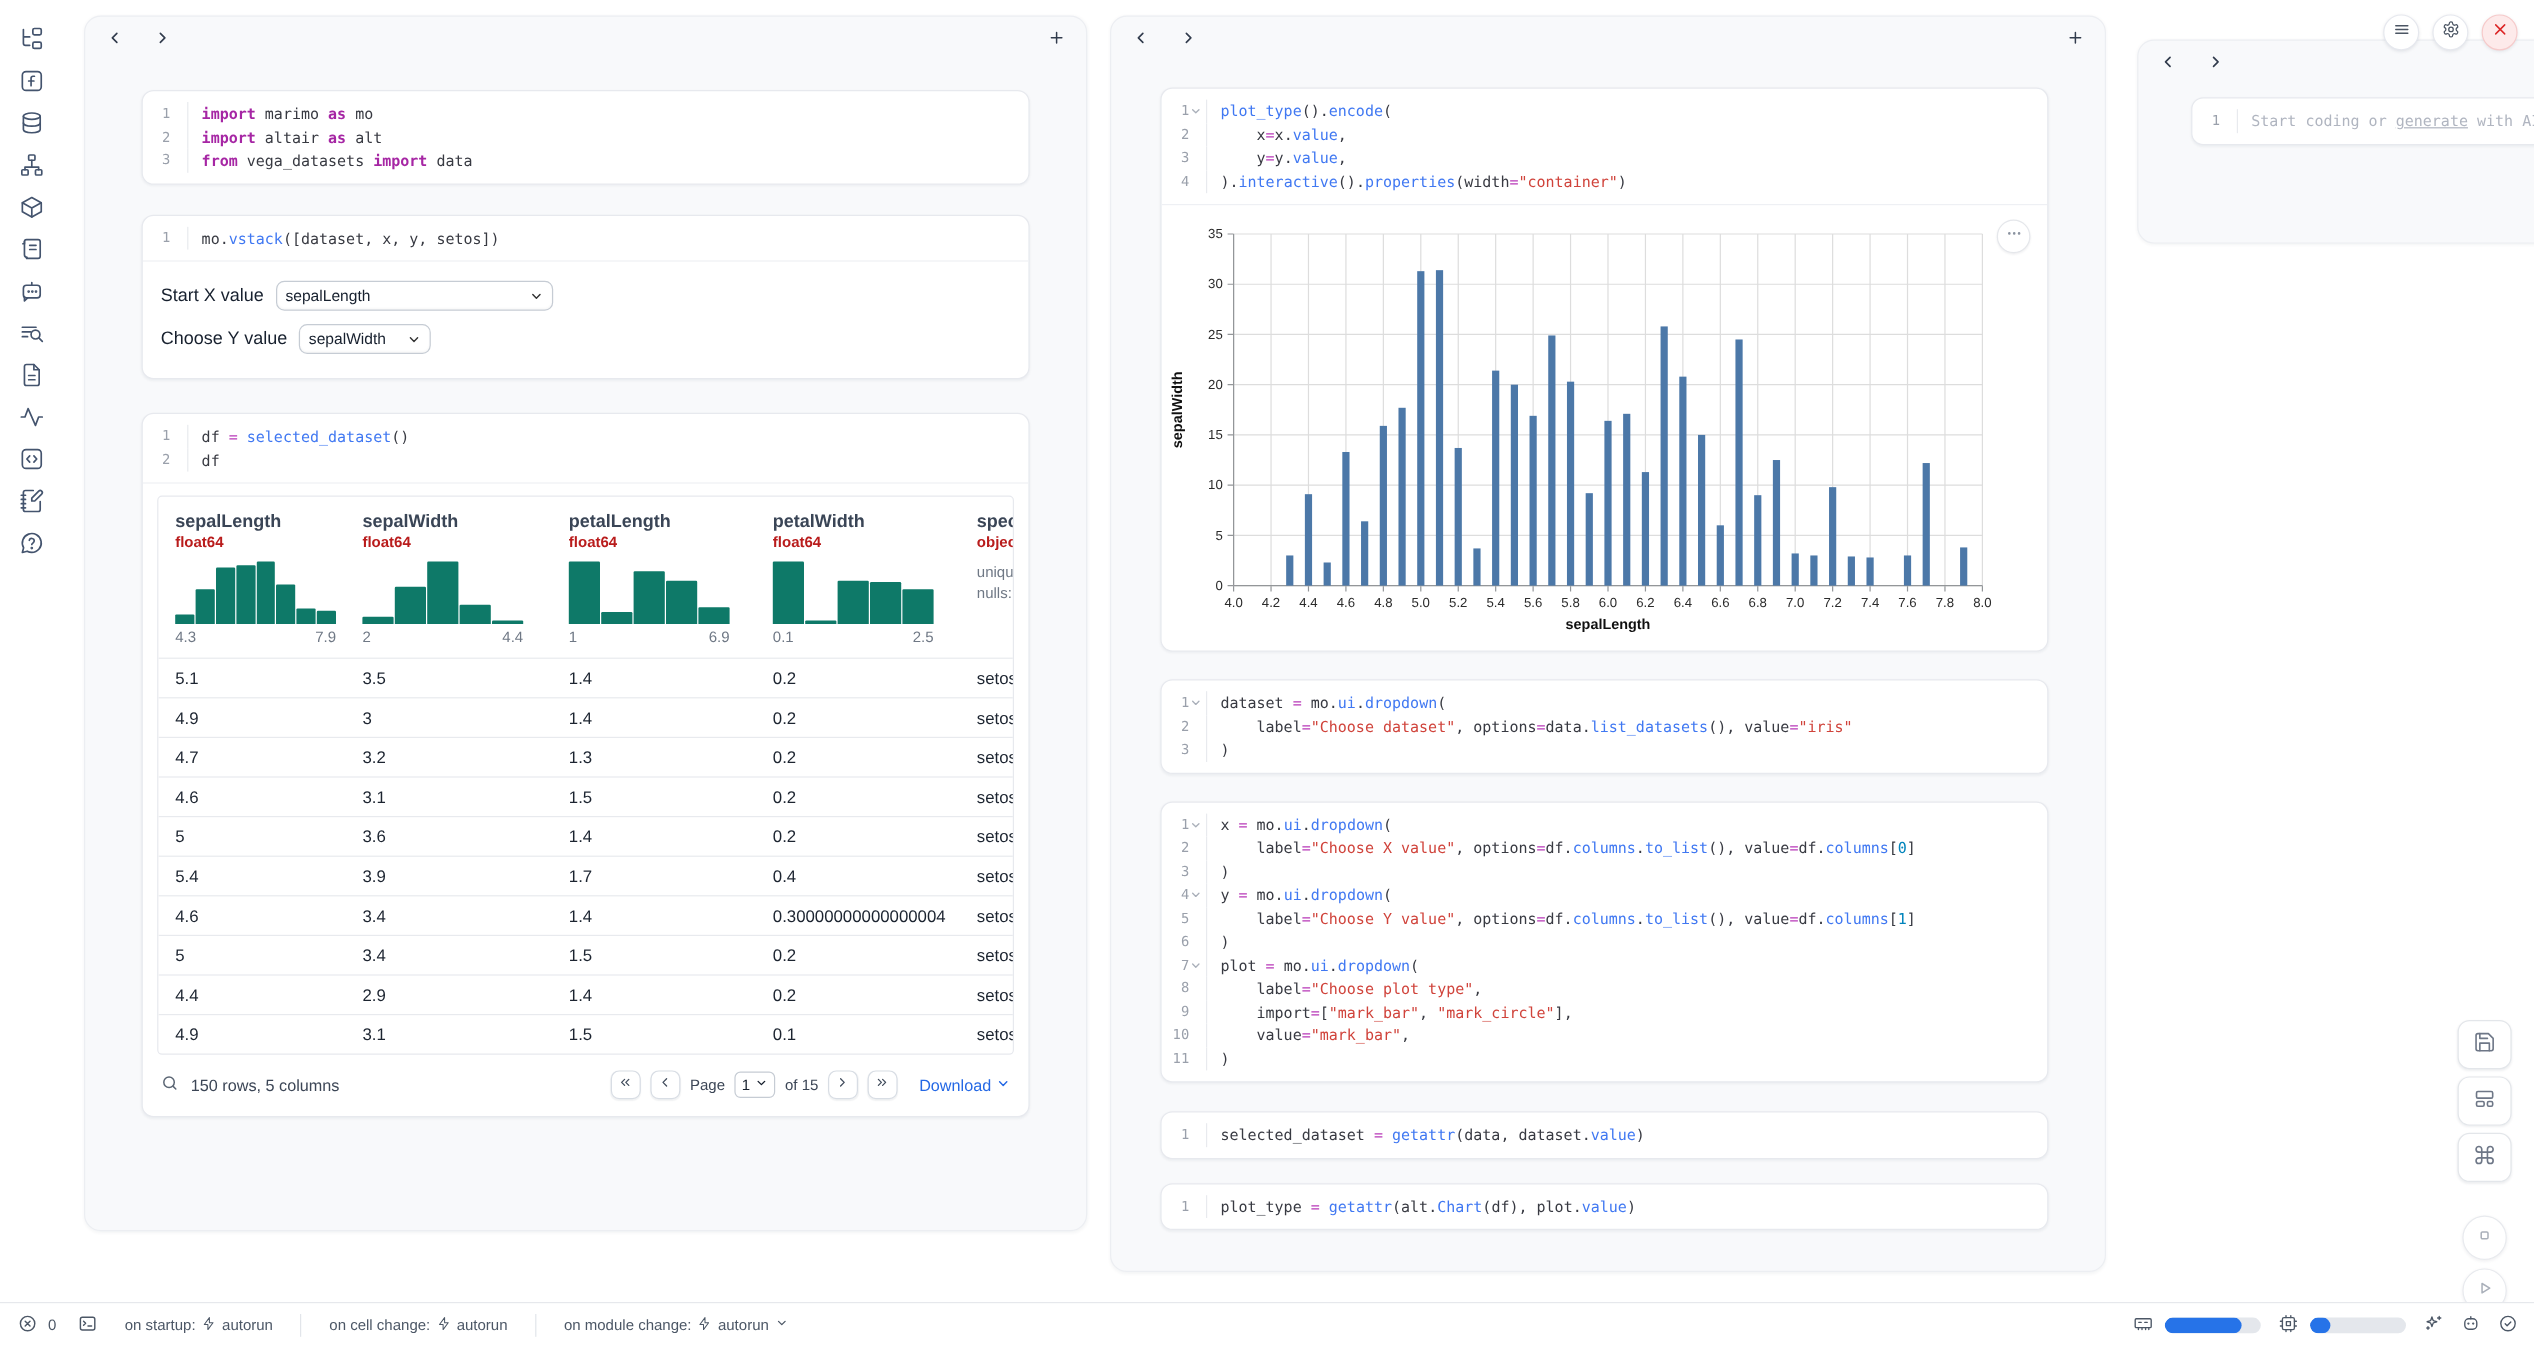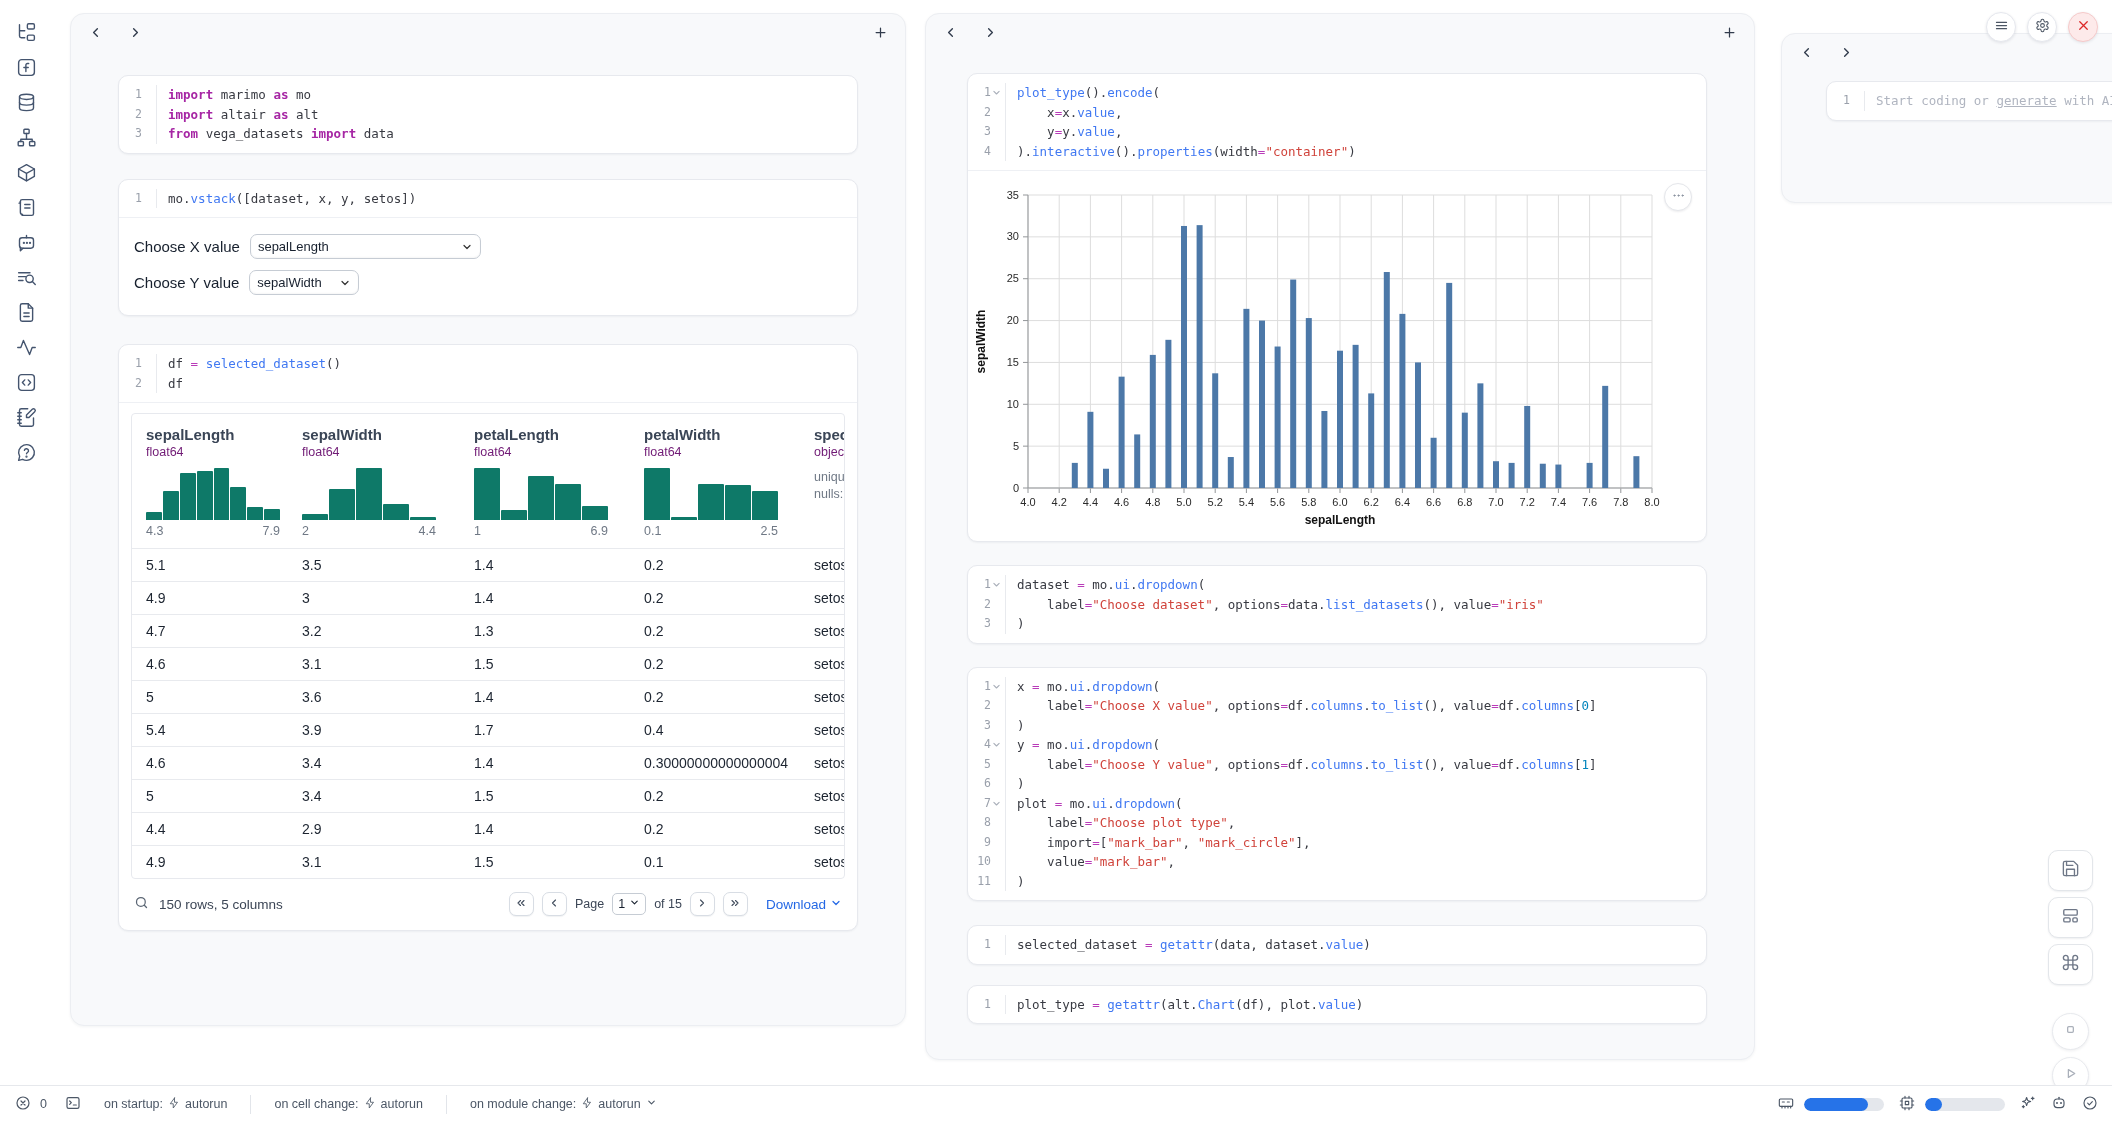--- a/index.html
+++ b/index.html
@@ -51,21 +51,21 @@
   .ctrl-row:nth-child(2) .msel { width:110px; }
   .ctrl-row:nth-child(3) .msel { width:106px; }
   .ctrl-row:nth-child(4) .msel { width:105px; }
 
   
   .tblwrap { margin:10px 12px 0 12px; border:1px solid #e7e9ee; border-radius:4px; overflow:hidden; background:#fff; }
   .tgrid { width:810px; }
   .thead-row, .tr { display:grid; grid-template-columns:156px 172px 170px 170px 140px; }
   .th { padding:12px 0 10px 14px; }
   .th .cname { font-size:15px; font-weight:bold; color:#3a4556; }
-  .th .ctype { font-size:12.5px; color:#701a75; margin-top:2px; }
+  .th .ctype { font-size:12.5px; color:#b91c1c; margin-top:2px;font-weight:bold; }
   .hist { display:flex; align-items:flex-end; gap:1px; height:52px; width:134px; margin-top:9px; }
   .hist .hb { flex:1; background:#0e7968; border-radius:1px 1px 0 0; }
   .hrange { display:flex; justify-content:space-between; width:134px; font-size:12.5px; color:#6f7885; margin-top:4px;gap:13px; }
   .th .extra { font-size:12.5px; color:#6f7885; margin-top:10px; line-height:17px; }
   .tr { border-top:1px solid #e8eaee; }
   .td { height:32px; line-height:32px; padding-left:14px; font-size:14px; color:#1c2430; white-space:nowrap; overflow:hidden; }
 
   .tfoot { margin:0 12px; padding:13px 3px 14px 3px; display:flex; align-items:center; }
   .tfoot .fl { display:flex; align-items:center; gap:10px; color:#3c4656; font-size:13.5px; }
   .tfoot .fl svg { width:15px; height:15px; color:#5b6674; }
@@ -240,21 +240,21 @@
             <div class="code-line"><span class="gutter"><span>3</span><span class="nofold"></span></span><span class="codetxt"><span class="tok-kw">from</span><span class="tok-pl"> vega_datasets </span><span class="tok-kw">import</span><span class="tok-pl"> data</span></span></div>
           </div>
       </div>
       <div class="cell" style="margin-bottom:28px;">
         <div class="codeblock">
             <div class="code-line"><span class="gutter"><span>1</span><span class="nofold"></span></span><span class="codetxt"><span class="tok-pl">mo.</span><span class="tok-fn">vstack</span><span class="tok-pl">([dataset, x, y, setos])</span></span></div>
           </div>
         <div class="sep"></div>
         <div class="ctrl-out" id="ctrl-out">
             <div class="ctrl-row">
-              <span>Choose X value</span>
+              <span>Start X value</span>
               <span class="msel">
                 <span>sepalLength</span>
                 <span class="chev">
                   <svg viewBox="0 0 24 24" fill="none" stroke="currentColor" stroke-width="2.4" stroke-linecap="round" stroke-linejoin="round">
                     <path d="M6 9l6 6 6-6"></path>
                   </svg>
                 </span>
               </span>
             </div>
             <div class="ctrl-row">

